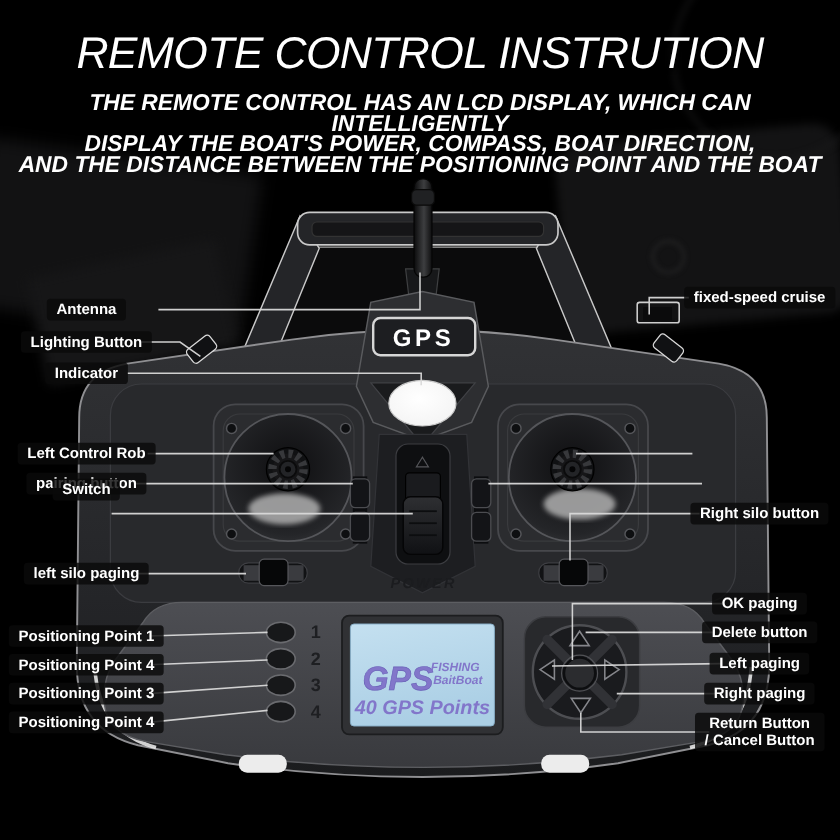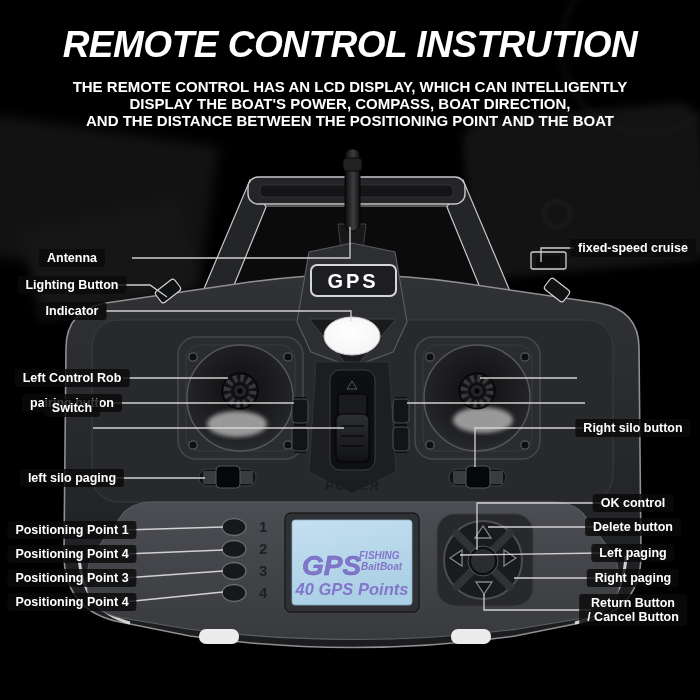--- a/index.html
+++ b/index.html
@@ -10,23 +10,23 @@
   .bg-glow{left:100px;top:240px;width:500px;height:400px;border-radius:50%;
            background:radial-gradient(closest-side,#232327,rgba(0,0,0,0));}
   .bg-tr{left:468px;top:112px;width:235px;height:155px;background:#131314;border:1px solid #202021;
          border-radius:22px;transform:rotate(-5deg);filter:blur(4px);}
   .bg-tr-circle{left:543px;top:200px;width:24px;height:24px;border:2px solid #252526;border-radius:50%;filter:blur(2px);}
   .bg-tr-big{left:560px;top:-40px;width:170px;height:170px;border:2px solid #1c1c1d;border-radius:50%;filter:blur(3px);}
   .bg-tl{left:-20px;top:130px;width:230px;height:140px;background:#121213;transform:rotate(8deg);filter:blur(6px);}
   .bg-tl2{left:30px;top:215px;width:160px;height:90px;background:#161617;transform:rotate(-12deg);filter:blur(5px);}
   
   #header{position:absolute;left:0;top:0;width:700px;z-index:3;text-align:center;color:#fff;}
-  #title{margin-top:24px;font-size:37px;font-weight:700;font-style:italic;letter-spacing:-0.5px;
+  #title{margin-top:24px;font-size:37px;font-weight:400;font-style:italic;letter-spacing:-0.5px;
          text-shadow:0 2px 3px rgba(0,0,0,.8);}
-  .subtitle-line{font-size:15px;font-weight:bold;line-height:17px;}
+  .subtitle-line{font-size:19px;font-weight:bold;font-style:italic;line-height:17px;}
   #subtitle{margin-top:12px;}
   
   #device-svg{position:absolute;left:0;top:0;z-index:2;}
   
   .callout{position:absolute;z-index:4;transform:translate(-50%,-50%);
            background:rgba(10,10,10,.82);color:#fff;font-size:12.5px;font-weight:bold;
            padding:2px 8px;border-radius:3px;white-space:nowrap;}
   .callout.two-line{text-align:center;line-height:14px;}
   
   text{font-family:"Liberation Sans",sans-serif;}
@@ -268,21 +268,21 @@
   <div class="callout" style="left:72px;top:403px">pairing button</div>
   <div class="callout" style="left:72px;top:408px">Switch</div>
   <div class="callout" style="left:72px;top:478px">left silo paging</div>
   <div class="callout" style="left:72px;top:530px">Positioning Point 1</div>
   <div class="callout" style="left:72px;top:554px">Positioning Point 4</div>
   <div class="callout" style="left:72px;top:578px">Positioning Point 3</div>
   <div class="callout" style="left:72px;top:602px">Positioning Point 4</div>
 
   <div class="callout" style="left:633px;top:248px">fixed-speed cruise</div>
   <div class="callout" style="left:633px;top:428px">Right silo button</div>
-  <div class="callout" style="left:633px;top:503px">OK control</div>
+  <div class="callout" style="left:633px;top:503px">OK paging</div>
   <div class="callout" style="left:633px;top:527px">Delete button</div>
   <div class="callout" style="left:633px;top:553px">Left paging</div>
   <div class="callout" style="left:633px;top:578px">Right paging</div>
   <div class="callout two-line" style="left:633px;top:610px">
     <div>Return Button</div>
     <div>/ Cancel Button</div>
   </div>
 
 </div>
 

